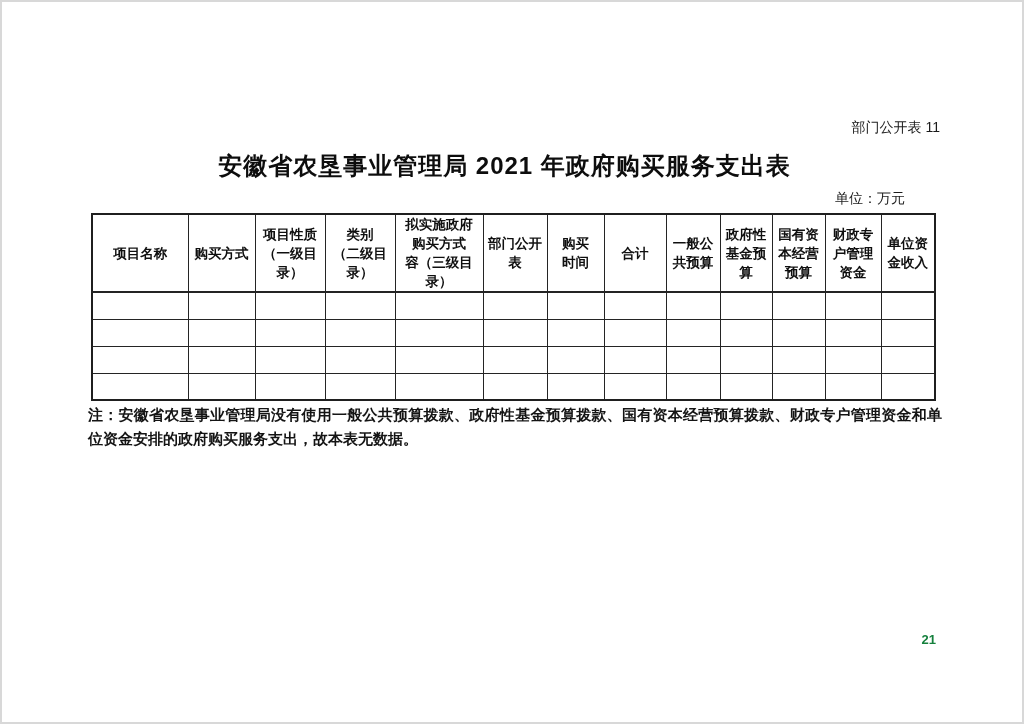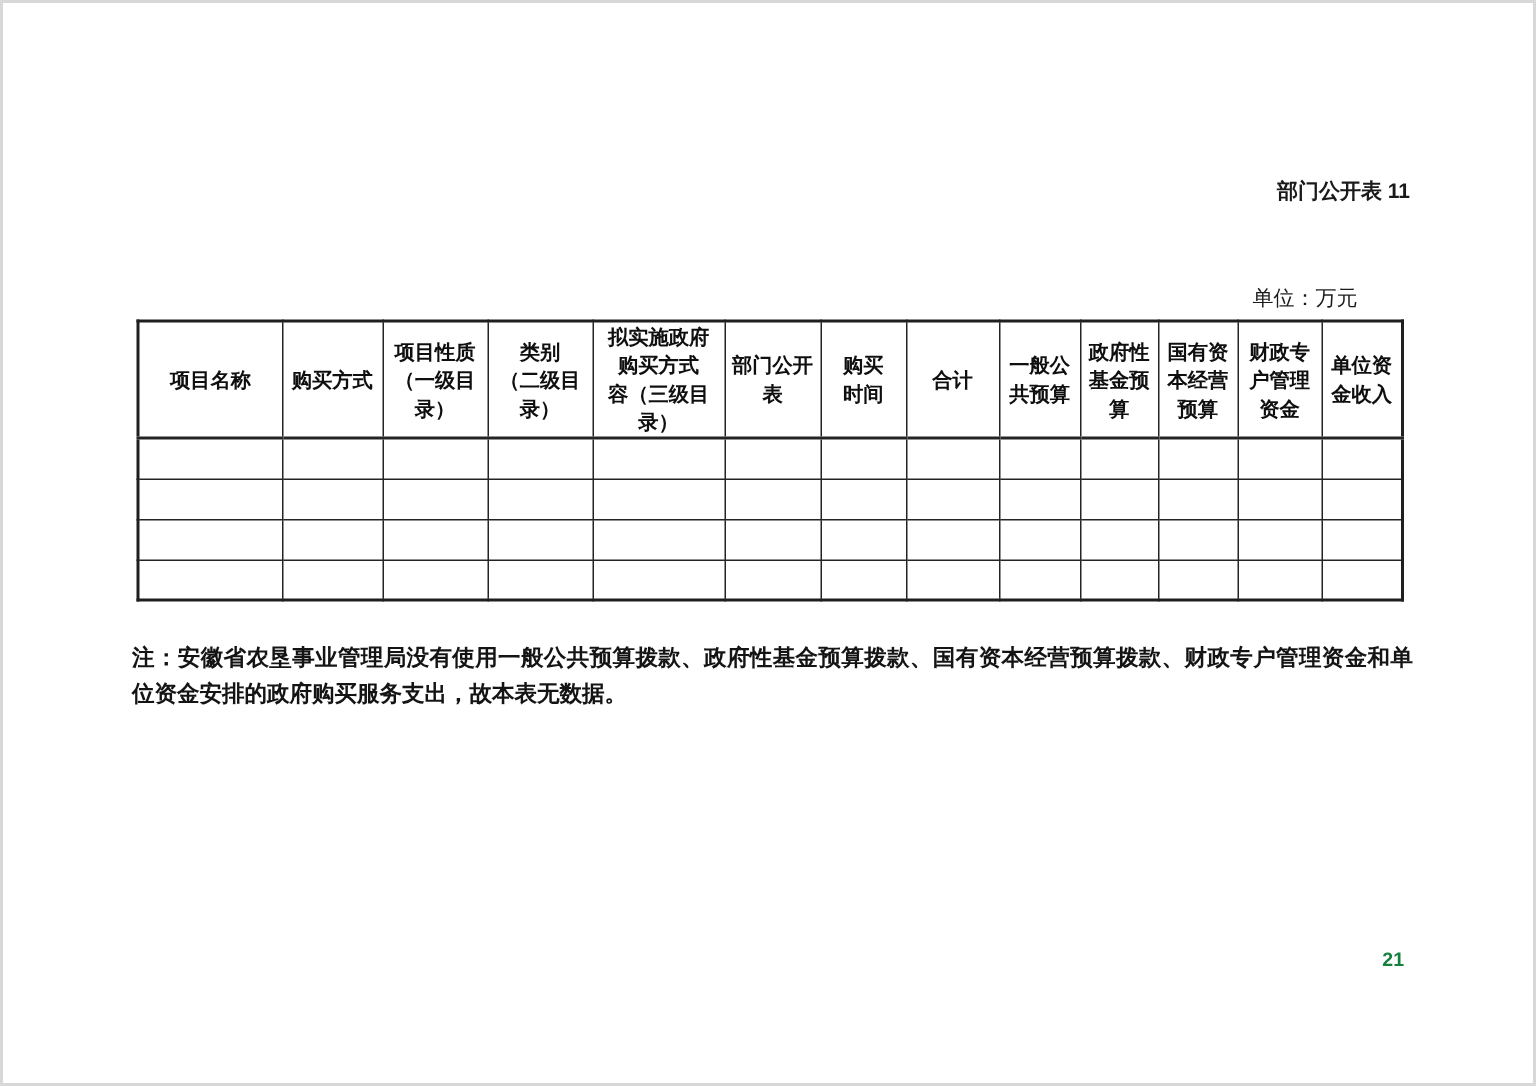--- a/index.html
+++ b/index.html
@@ -15,21 +15,21 @@
     box-shadow: inset 0 0 0 2px #d8d8d8;
     font-family: "Liberation Sans", "DejaVu Sans", sans-serif;
     color: #111111;
     overflow: hidden;
   }
   .header-label {
     position: absolute;
     top: 119px;
     right: 84px;
     font-size: 14px;
-    font-weight: bold;
+    font-weight: normal;
     color: #1a1a1a;
   }
   .doc-title {
     position: absolute;
     top: 150px;
     left: 0;
     width: 1009px;
     text-align: center;
     font-size: 24px;
     font-weight: bold;
@@ -77,38 +77,38 @@
   .note {
     position: absolute;
     top: 403px;
     left: 88px;
     width: 854px;
     font-size: 15px;
     line-height: 24px;
     font-weight: bold;
     text-align: justify;
     color: #141414;
-    margin-top: 24px;
   }
   .page-number {
     position: absolute;
     top: 632px;
     right: 88px;
     font-size: 13px;
     font-weight: bold;
     color: #15803d;
   }
 </style>
 </head>
 <body>
 
 <div class="page">
 
   <div class="header-label">部门公开表 11</div>
 
+  <div class="doc-title">安徽省农垦事业管理局 2021 年政府购买服务支出表</div>
 
   <div class="unit-label">单位：万元</div>
 
   <table class="exp-table">
     <colgroup>
       <col style="width:96px">
         <col style="width:67px">
         <col style="width:70px">
       <col style="width:70px">
         <col style="width:88px">

